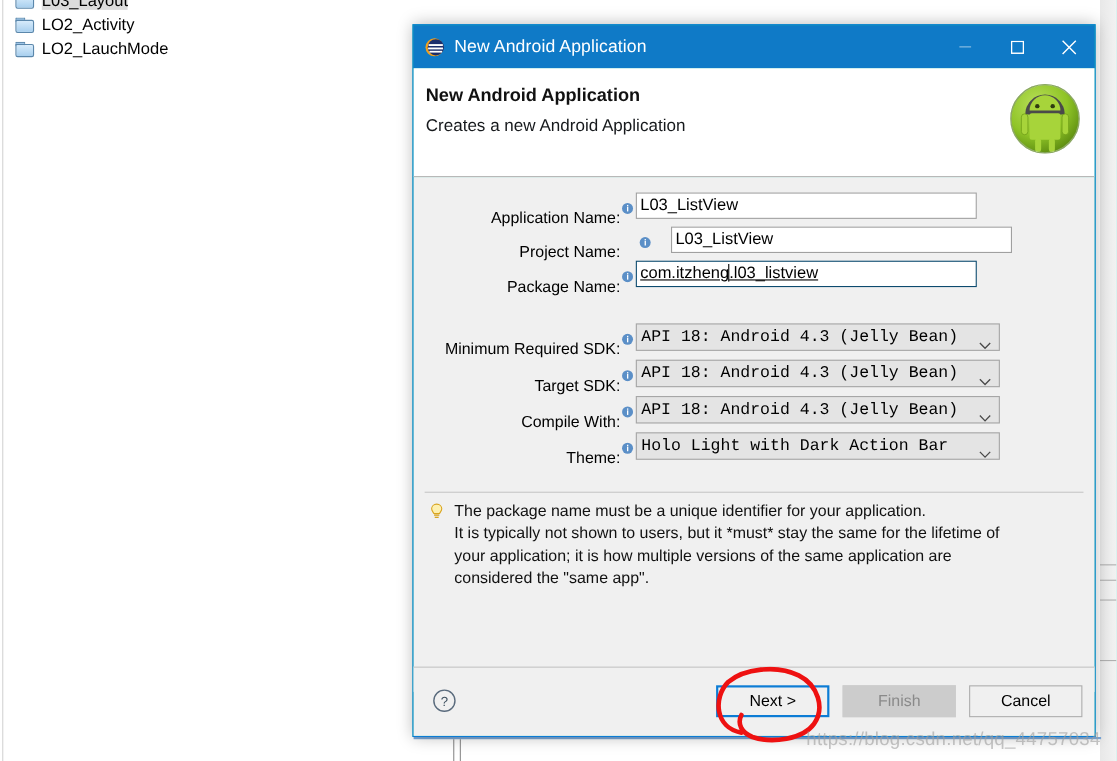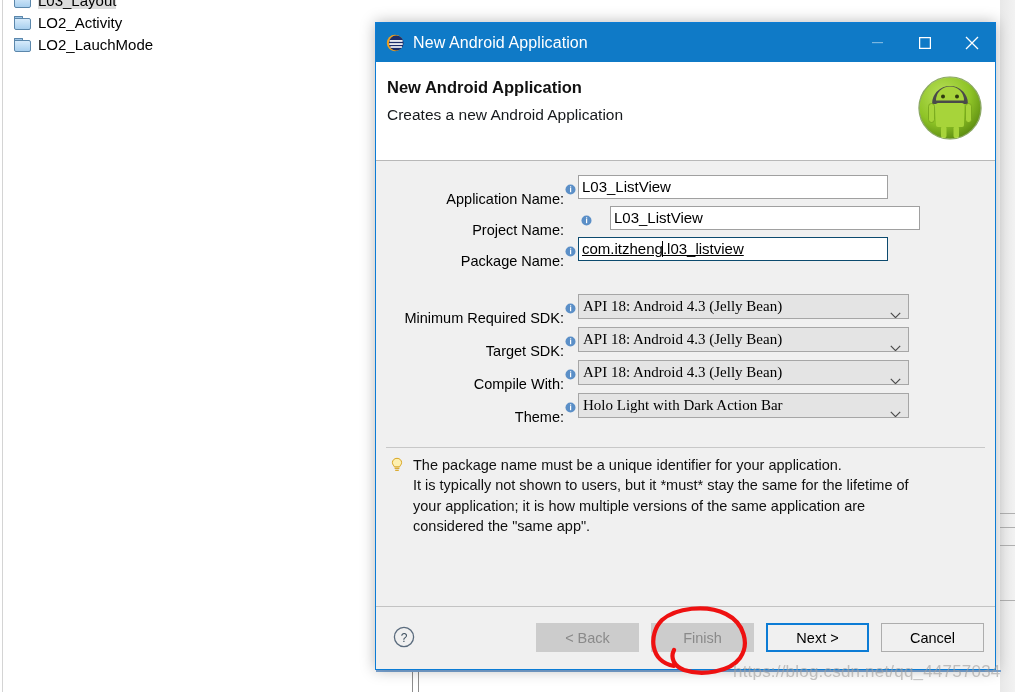--- a/index.html
+++ b/index.html
@@ -256,21 +256,21 @@
   .combo {
     width: 331px;
     height: 25px;
     box-sizing: border-box;
     background: #e4e4e4;
     border: 1px solid #a6a6a6;
     font-size: 15px;
     color: #000000;
     padding: 0 4px;
     line-height: 23px;
-    font-family: Liberation Serif, serif;
+    font-family: Liberation Mono, monospace;
     position: relative;
     white-space: nowrap;
     overflow: hidden;
   }
   .combo-arrow {
     position: absolute;
     right: 7px;
     top: 8px;
     width: 11px;
     height: 7px;
@@ -605,28 +605,25 @@
 
   <div class="dialog-footer">
     <span class="help-btn">
       <svg viewBox="0 0 22 22" width="22" height="22">
         <circle cx="11" cy="11" r="9.6" fill="#f0f0f0" stroke="#5a6b7d" stroke-width="1.3"></circle>
         <text x="11" y="15.5" font-size="12" font-family="Liberation Sans, sans-serif" fill="#3f5160" text-anchor="middle">?</text>
       </svg>
     </span>
 
     <div class="btn-row">
-      <div class="wbtn">
-        <span>&lt; Back</span>
+      <div class="wbtn focused">
+        <span>Next &gt;</span>
       </div>
       <div class="wbtn">
         <span>Finish</span>
-      </div>
-      <div class="wbtn focused">
-        <span>Next &gt;</span>
       </div>
       <div class="wbtn enabled">
         <span>Cancel</span>
       </div>
     </div>
   </div>
 </div>
 
 <span class="annotation-circle">
   <svg viewBox="0 0 118 72" width="118" height="72">

